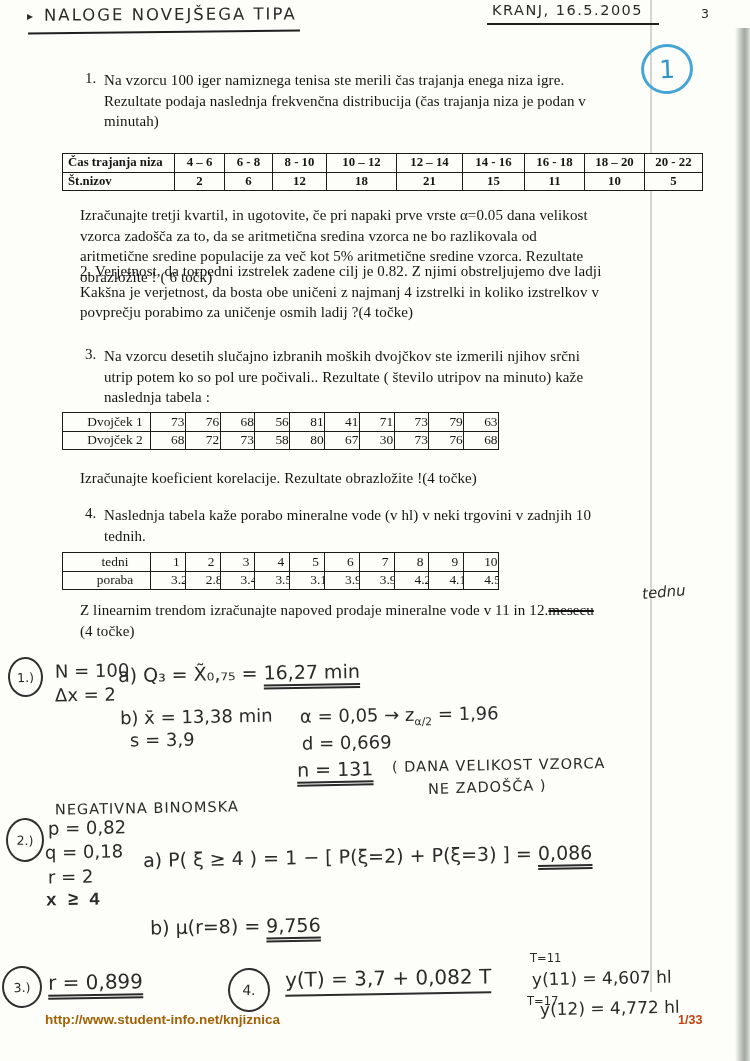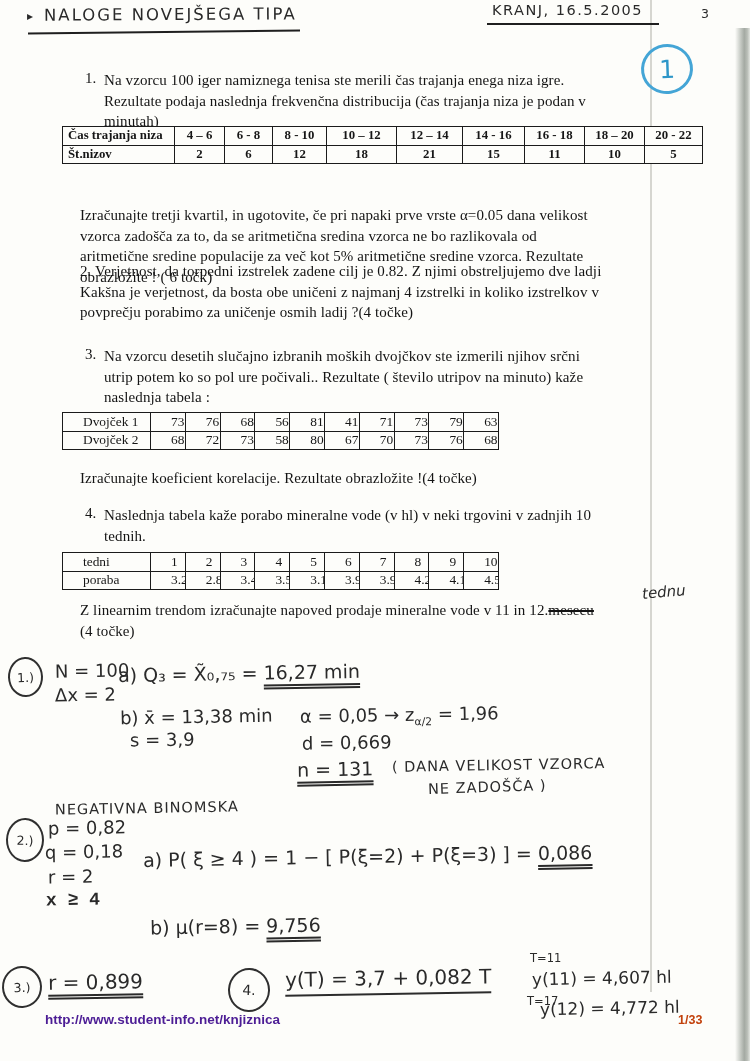--- a/index.html
+++ b/index.html
@@ -10,40 +10,40 @@
   .edge-band{position:absolute;right:0;top:28px;bottom:0;width:15px;
      background:linear-gradient(to right, rgba(175,180,173,0) 0%, #c9cdc7 35%, #a4aaa3 62%, #b9beb7 82%, #e3e6e1 100%);}
   
   .typed{position:absolute;font-size:15px;line-height:20.5px;white-space:nowrap;letter-spacing:.1px;color:#141414;}
   .qnum{position:absolute;font-size:15px;color:#141414;}
   .strike{text-decoration:line-through;text-decoration-thickness:1.5px;}
   
   .tbl{position:absolute;border-collapse:collapse;table-layout:fixed;background:#fdfdfa;}
   .tbl td{border:1.4px solid #1b1b1b;height:17.5px;padding:0 3px;text-align:center;overflow:hidden;}
   .tbl td:first-child{text-align:left;padding-left:5px;}
-  #table1{font-size:12.8px;font-weight:bold;width:640px;}
+  #table1{font-size:12.8px;font-weight:bold;width:640px;margin-top:27px;}
   #table2,#table3{font-size:13.4px;width:436px;}
-  #table2 td,#table3 td{text-align:left;padding-left:20px;}
+  #table2 td,#table3 td{text-align:center;padding-left:20px;}
   
   .hw{position:absolute;font-family:"DejaVu Sans",sans-serif;color:#2a2a2a;white-space:nowrap;}
   .hw-it{font-style:italic;}
   .circ{position:absolute;border:2.2px solid #2f2f2f;border-radius:50%;
         display:flex;align-items:center;justify-content:center;
         font-family:"DejaVu Sans",sans-serif;color:#2a2a2a;background:transparent;}
   .uu{text-decoration:underline;text-decoration-style:double;text-decoration-thickness:2px;text-underline-offset:5px;}
   .u1{border-bottom:2.5px solid #2c2c2c;padding-bottom:3px;}
   .rot-m1{transform:rotate(-1deg);} .rot-m2{transform:rotate(-2deg);}
   .rot-p1{transform:rotate(1deg);}  .rot-p2{transform:rotate(2deg);}
   sub{font-size:60%;} 
   .hline{position:absolute;background:#1f1f1f;}
   .blue-circ{position:absolute;left:641px;top:44px;width:46px;height:44px;border:3.4px solid #44a5d6;
      border-radius:50%;transform:rotate(-9deg);display:flex;align-items:center;justify-content:center;}
   .blue-circ span{color:#2d96c8;font-family:"DejaVu Sans",sans-serif;font-size:25px;transform:rotate(7deg);}
   .footer-url{position:absolute;left:45px;top:1012px;font-family:"Liberation Sans",sans-serif;
-     font-weight:bold;font-size:13.5px;color:#4c1d95;}
+     font-weight:bold;font-size:13.5px;color:#a16207;}
   .footer-page{position:absolute;left:678px;top:1013px;font-family:"Liberation Sans",sans-serif;
      font-weight:bold;font-size:12.5px;color:#c2410c;}
 </style>
 </head>
 <body>
 
 <div class="page">
 
   <div class="crease"></div>
   <div class="edge-band"></div>
@@ -129,21 +129,21 @@
           <td>63</td>
         </tr>
       <tr>
           <td>Dvojček 2</td>
           <td>68</td>
           <td>72</td>
           <td>73</td>
           <td>58</td>
           <td>80</td>
           <td>67</td>
-          <td>70</td>
+          <td>30</td>
           <td>73</td>
           <td>76</td>
           <td>68</td>
         </tr>
     </tbody>
   </table>
 
   <div class="typed" style="left:80px;top:468px;">Izračunajte koeficient korelacije. Rezultate obrazložite !(4 točke)</div>
 
   <div class="qnum" style="left:85px;top:505px;">4.</div>

